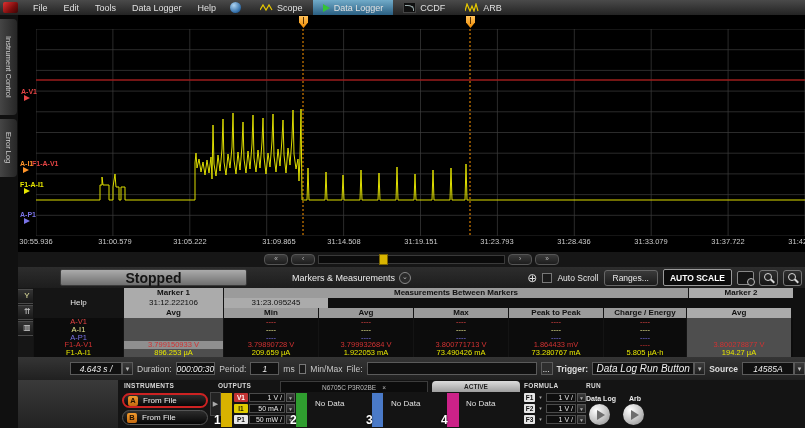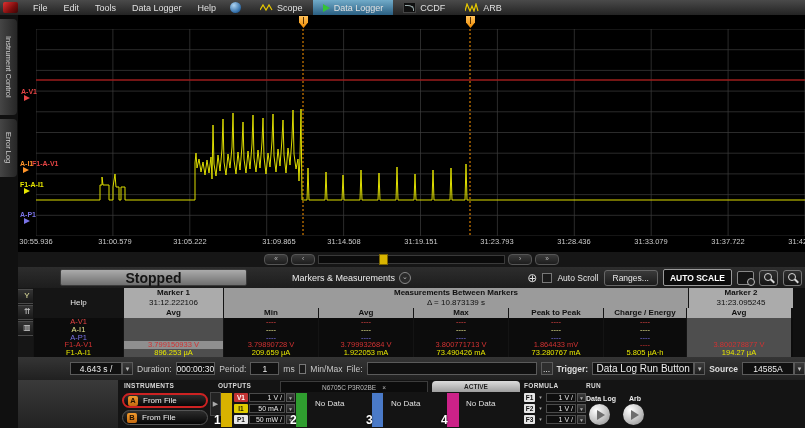--- a/index.html
+++ b/index.html
@@ -72,21 +72,21 @@
   .hgray2{background:#ababab;color:#101010;font-size:8px;line-height:10px;font-weight:bold;}
   .hdark{background:#151515;color:#e8e8e8;font-size:8px;line-height:10px;}
   .dcell{font-size:7.5px;line-height:8px;}
   .mcol{background:#4e4e4e;}
   .selcell{background:#8f8f8f;}
   .c-av1{color:#e64545}.c-ai1{color:#e8e890}.c-ap1{color:#7a74e8}.c-fav1{color:#d23232}.c-fai1{color:#e6e600}
   
   .setrow{position:absolute;left:0;top:357px;width:805px;height:23px;background:linear-gradient(#353535,#202020);
           display:flex;align-items:center;font-size:8.5px;color:#c8c8c8;gap:4px;box-sizing:border-box;padding-left:70px;}
   .vbox{height:13px;background:#101010;border:1px solid #5a5a5a;color:#eee;display:flex;align-items:center;
-        justify-content:center;font-size:8.5px;box-sizing:border-box;}
+        justify-content:center;font-size:8.5px;box-sizing:border-box;font-style:italic;}
   .ddbtn{width:11px;height:13px;background:linear-gradient(#3c3c3c,#1e1e1e);border:1px solid #5a5a5a;color:#bbb;
          font-size:6px;display:flex;align-items:center;justify-content:center;box-sizing:border-box;}
   
   .instr{position:absolute;left:0;top:380px;width:805px;height:48px;background:#141414;}
   .instr-left{position:absolute;left:0;top:0;width:118px;height:48px;background:linear-gradient(#3a3a3a,#222);}
   .gh{position:absolute;top:2px;font-size:6.5px;font-weight:bold;color:#d8d8d8;letter-spacing:.3px;}
   .filetab{position:absolute;left:280px;top:1px;width:148px;height:11px;background:#0c0c0c;border:1px solid #3c3c3c;border-bottom:none;
            display:flex;align-items:center;justify-content:center;gap:6px;font-size:6.5px;color:#bbb;box-sizing:border-box;}
   .activetab{position:absolute;left:432px;top:1px;width:88px;height:11px;background:linear-gradient(#dcdcdc,#9e9e9e);
              border-radius:4px 4px 0 0;color:#222;font-weight:bold;font-size:6.5px;display:flex;align-items:center;justify-content:center;}
@@ -256,21 +256,20 @@
     <div class="tbl">
       <div class="trow">
         <div class="c w0 hdark"></div>
         <div class="c w1 hgray2">Marker 1</div>
         <div class="c wspan hgray">Measurements Between Markers</div>
         <div class="c w7 hgray2">Marker 2</div>
       </div>
       <div class="trow">
         <div class="c w0 hdark">Help</div>
         <div class="c w1 hgray2" style="font-weight:normal">31:12.222106</div>
-        <div class="c wspan hgray" style="font-weight:normal">Δ = 10.873139 s</div>
         <div class="c w7 hgray2" style="font-weight:normal">31:23.095245</div>
       </div>
       <div class="trow">
         <div class="c w0 hdark"></div>
         <div class="c w1 hgray2">Avg</div>
         <div class="c w2 hgray">Min</div>
         <div class="c w3 hgray">Avg</div>
         <div class="c w4 hgray">Max</div>
         <div class="c w5 hgray">Peak to Peak</div>
         <div class="c w6 hgray">Charge / Energy</div>

